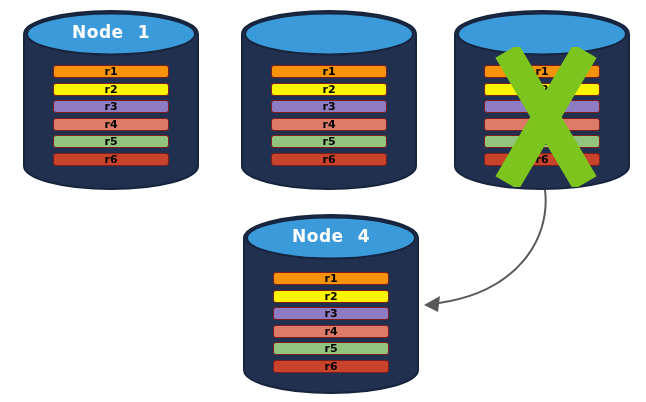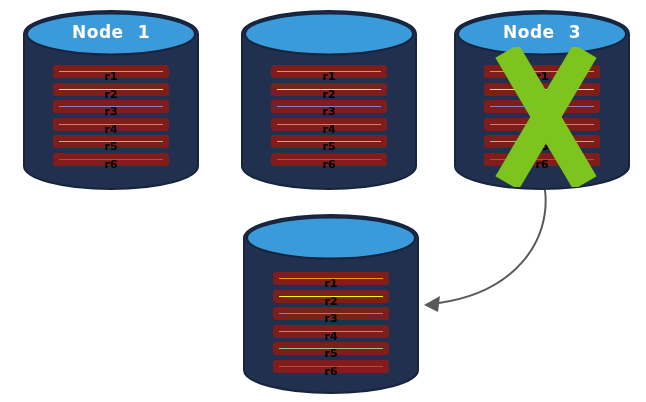--- a/index.html
+++ b/index.html
@@ -28,21 +28,21 @@
   }
 
   .bars{
     position:absolute;left:50%;transform:translateX(-50%);
     top:58px;width:116px;z-index:2;
     display:flex;flex-direction:column;gap:4.6px;
   }
   .n4 .bars{top:61px;}
   .bar{
     box-sizing:border-box;height:13px;border-radius:3px;
-    border:6px solid #7f1d1d;
+    border:1px solid #7f1d1d;
     font-size:11px;font-weight:bold;color:#000;
     text-align:center;line-height:11px;
   }
 
   .x-mark{position:absolute;left:40px;top:40px;width:106px;height:140px;z-index:3;}
   .x-mark line{stroke-width:27;stroke-linecap:butt;}
 
   .arrow-layer{position:absolute;left:0;top:0;width:646px;height:402px;z-index:4;pointer-events:none;}
 </style>
 </head>
@@ -79,40 +79,40 @@
       <div class="bar" style="background-color: rgb(147, 196, 126);">r5</div>
       <div class="bar" style="background-color: rgb(200, 67, 44);">r6</div>
     </div>
   </div>
 
   <div class="node n3">
     <svg class="cyl" viewBox="0 0 178 186">
       <path d="M2 27 L2 159 A87 23 0 0 0 176 159 L176 27 A87 23 0 0 0 2 27 Z" fill="#21304E" stroke="#16243E"></path>
       <ellipse cx="89" cy="27" rx="84" ry="20.5" fill="#3B9AD9" stroke="#16243E"></ellipse>
     </svg>
-    <div class="node-title">Node 3</div>
     <div class="bars">
       <div class="bar" style="background-color: rgb(245, 147, 11);">r1</div>
       <div class="bar" style="background-color: rgb(252, 244, 0);">r2</div>
       <div class="bar" style="background-color: rgb(142, 124, 195);">r3</div>
       <div class="bar" style="background-color: rgb(220, 123, 103);">r4</div>
       <div class="bar" style="background-color: rgb(147, 196, 126);">r5</div>
       <div class="bar" style="background-color: rgb(200, 67, 44);">r6</div>
     </div>
     <svg class="x-mark" viewBox="0 0 106 140">
       <line x1="14" y1="4" x2="92" y2="136" stroke="#7DC41F"></line>
       <line x1="92" y1="4" x2="14" y2="136" stroke="#7DC41F"></line>
     </svg>
   </div>
 
   <div class="node n4">
     <svg class="cyl" viewBox="0 0 178 186">
       <path d="M2 27 L2 159 A87 23 0 0 0 176 159 L176 27 A87 23 0 0 0 2 27 Z" fill="#21304E" stroke="#16243E"></path>
       <ellipse cx="89" cy="27" rx="84" ry="20.5" fill="#3B9AD9" stroke="#16243E"></ellipse>
     </svg>
+    <div class="node-title">Node 4</div>
     <div class="bars">
       <div class="bar" style="background-color: rgb(245, 147, 11);">r1</div>
       <div class="bar" style="background-color: rgb(252, 244, 0);">r2</div>
       <div class="bar" style="background-color: rgb(142, 124, 195);">r3</div>
       <div class="bar" style="background-color: rgb(220, 123, 103);">r4</div>
       <div class="bar" style="background-color: rgb(147, 196, 126);">r5</div>
       <div class="bar" style="background-color: rgb(200, 67, 44);">r6</div>
     </div>
   </div>
 

